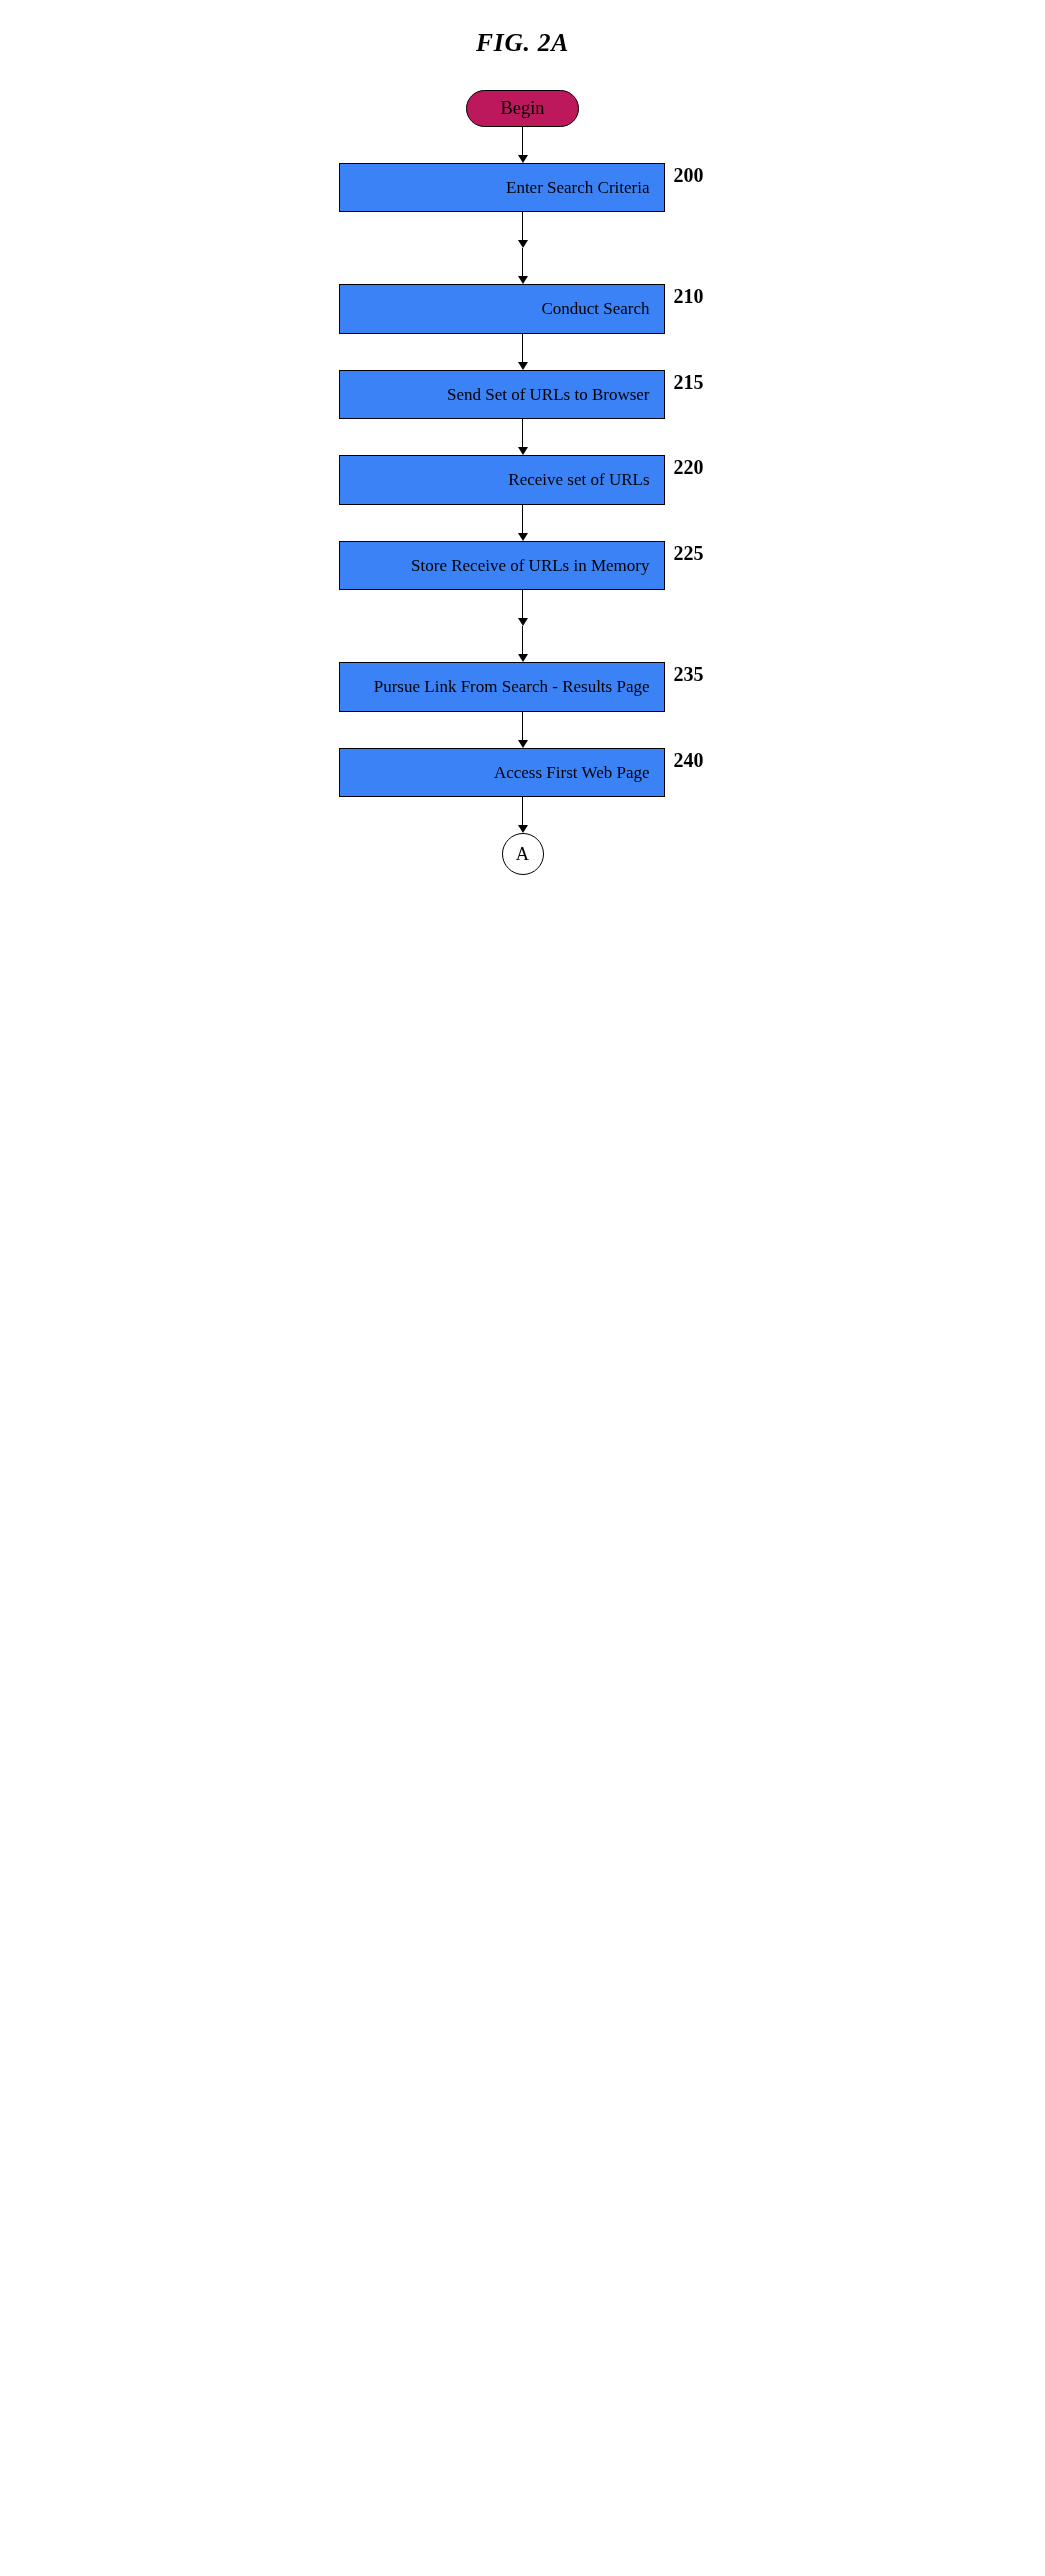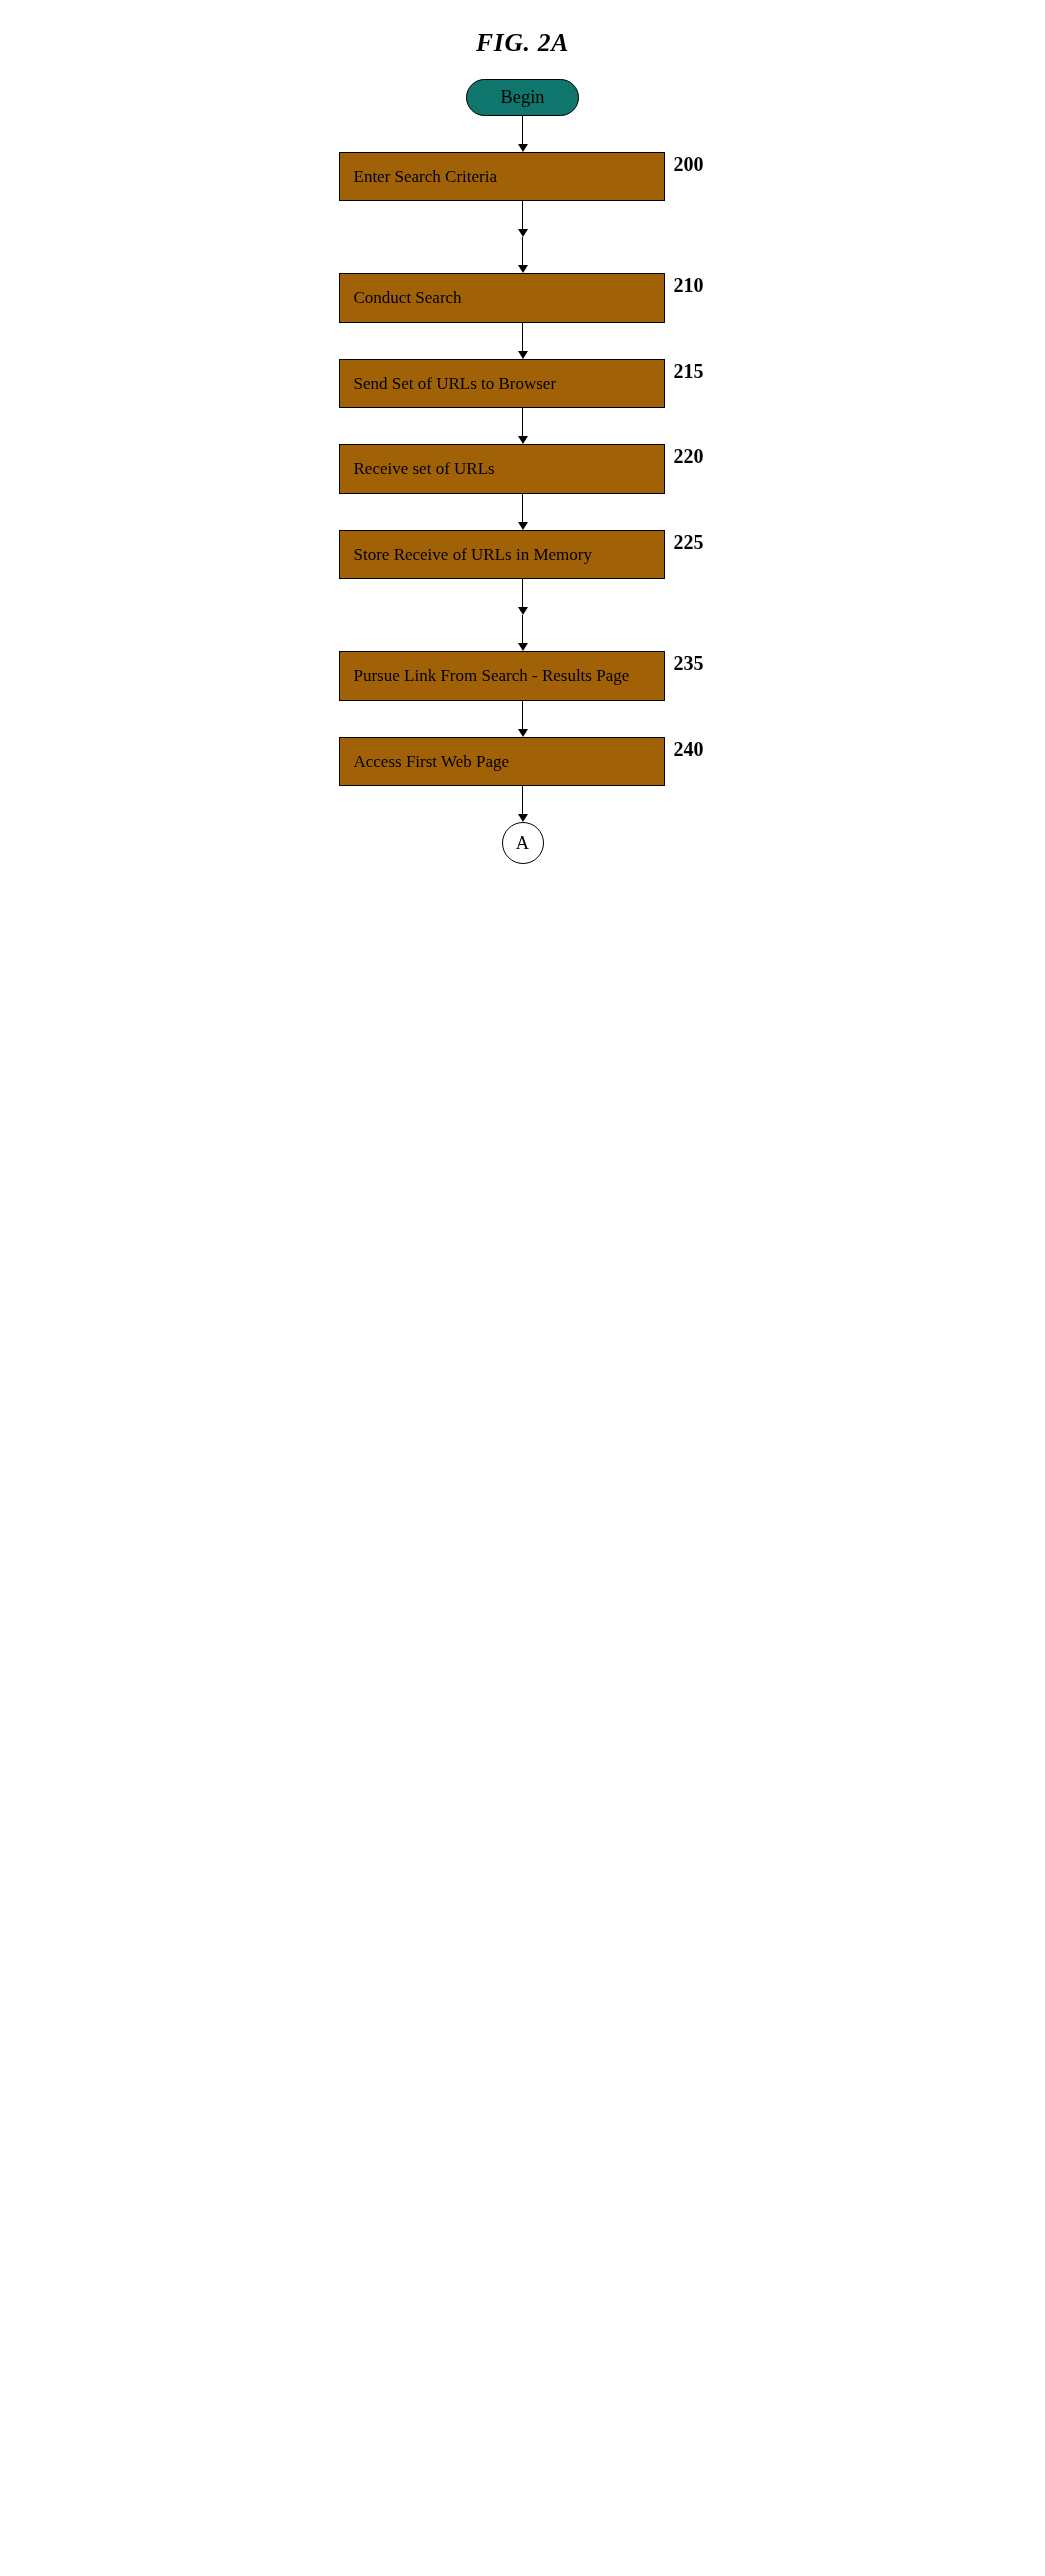--- a/index.html
+++ b/index.html
@@ -23,39 +23,39 @@
       display: flex;
       flex-direction: column;
       align-items: center;
       padding: 14px 0 28px 0;
     }
 
     .figure-title {
       font-size: 25.5px;
       font-weight: bold;
       font-style: italic;
-      margin-bottom: 21px;
+      margin-bottom: 32px;
       letter-spacing: 0.7px;
     }
 
     .flowchart {
       display: flex;
       flex-direction: column;
       align-items: center;
       width: 100%;
       position: relative;
     }
 
     
     .begin-oval {
       border: 1.8px solid #000;
       border-radius: 35px;
       padding: 7px 28px;
       font-size: 18.4px;
-      background: #0f766e;
+      background: #be185d;
       min-width: 113px;
       text-align: center;
     }
 
     
     .arrow-down {
       display: flex;
       flex-direction: column;
       align-items: center;
       margin: 0;
@@ -80,22 +80,22 @@
       display: flex;
       align-items: flex-start;
       width: 100%;
       position: relative;
     }
 
     .step-box {
       border: 1.8px solid #000;
       padding: 12.7px 14px;
       font-size: 17px;
-      background: #a16207;
-      text-align: left;
+      background: #3b82f6;
+      text-align: right;
       flex: 1;
       line-height: 1.3;
     }
 
     .step-label {
       font-size: 20px;
       font-weight: bold;
       position: absolute;
       right: -39px;
       top: 1px;

